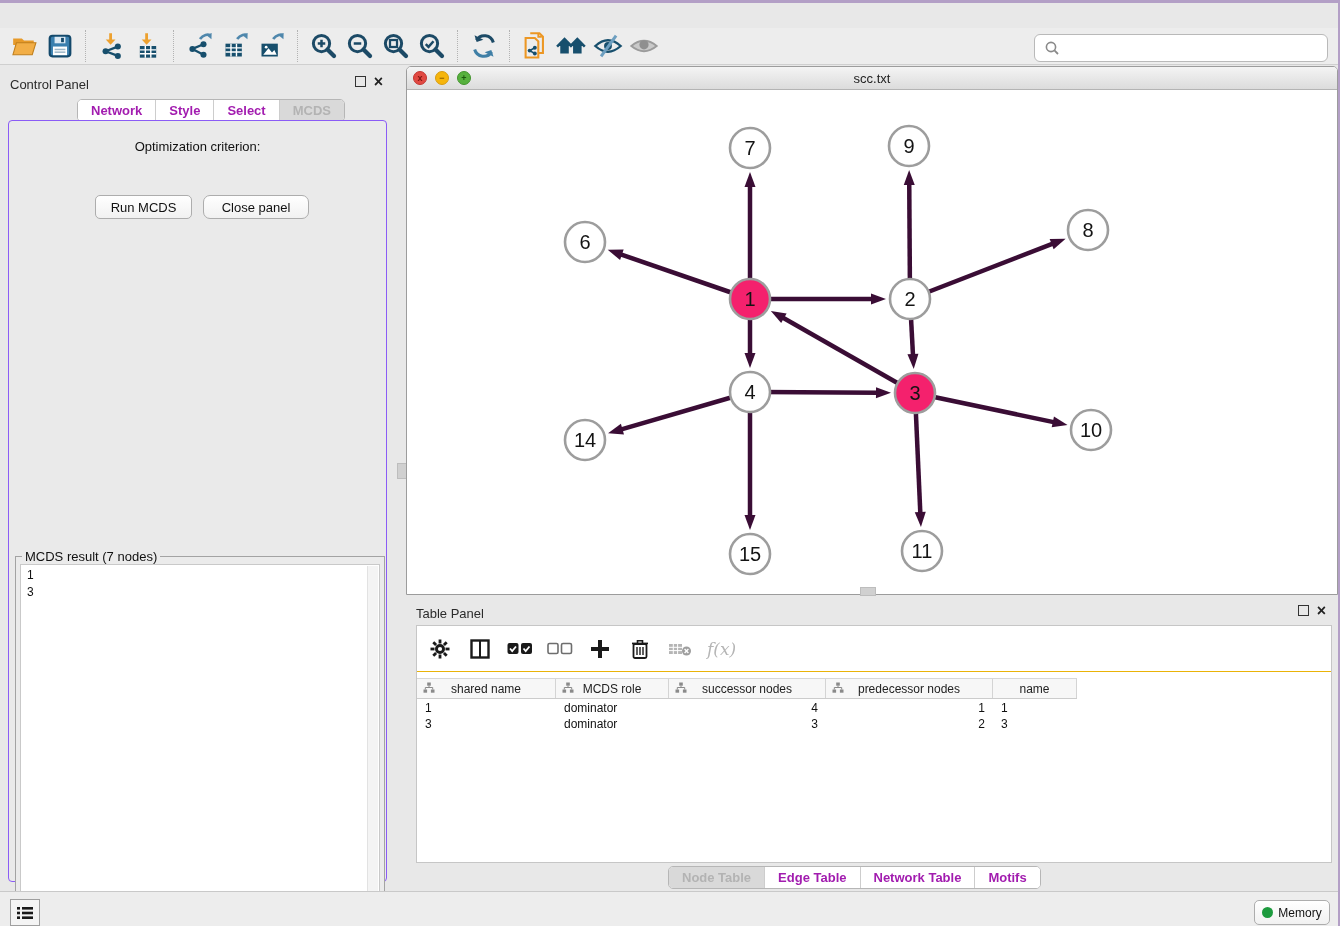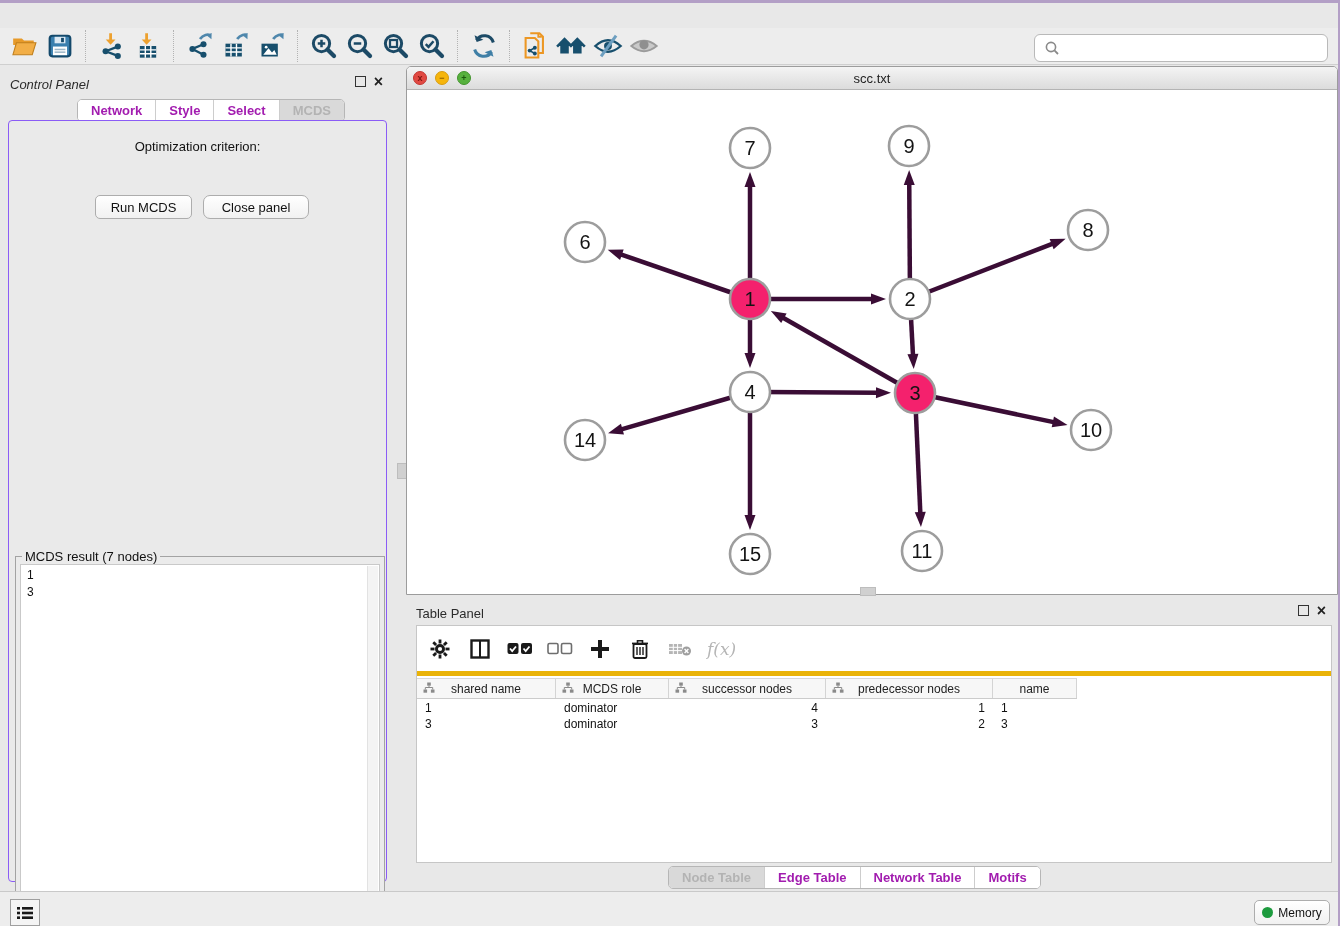--- a/index.html
+++ b/index.html
@@ -43,21 +43,21 @@
   .tl.yel{background:#f6b50c;border:1px solid #d79c12;color:#8a5b00;}
   .tl.grn{background:#57b13e;border:1px solid #43942e;color:#1c5a0e;}
   #net-title{position:absolute;left:0;width:100%;text-align:center;font-size:13px;color:#222;}
   #net-canvas{width:930px;height:504px;background:#fff;}
   
   .grip-v{left:397px;top:460px;width:8px;height:14px;background:#d0d0d0;border:1px solid #bdbdbd;}
   .grip-h{left:860px;top:584px;width:14px;height:7px;background:#d0d0d0;border:1px solid #bdbdbd;}
   
   #table-panel{left:406px;top:595px;width:932px;height:293px;}
   #tp-inner{left:10px;top:27px;width:916px;height:238px;background:#fff;border:1px solid #c6c6c6;box-sizing:border-box;}
-  #tp-toolbar{height:45px;display:flex;align-items:center;padding-left:10px;gap:14px;border-bottom:5px solid #eab308;}
+  #tp-toolbar{height:45px;display:flex;align-items:center;padding-left:10px;gap:14px;border-bottom:1px solid #eab308;}
   .tpicon{width:26px;height:26px;display:flex;align-items:center;justify-content:center;}
   #fx-label{font-family:"DejaVu Serif",serif;font-style:italic;font-size:17px;color:#b5b5b5;}
   #thead{position:absolute;left:0px;top:52px;height:19px;display:flex;background:#f7f7f7;border-top:1px solid #d7d7d7;border-bottom:1px solid #cccccc;}
   .th{position:relative;display:flex;align-items:center;border-right:1px solid #d4d4d4;box-sizing:border-box;font-size:12px;color:#222;}
   .th .lbl{flex:1;text-align:center;}
   .tr{position:absolute;left:0;display:flex;height:16px;font-size:12px;color:#111;}
   .td{box-sizing:border-box;display:flex;align-items:center;}
   .td.r{justify-content:flex-end;}
   #tp-tabs{left:262px;top:268px;}
   
@@ -208,21 +208,21 @@
   </div>
   <div id="search-wrap">
     <svg width="24" height="18" viewBox="0 0 24 18" style="margin-left:6px;">
         <circle cx="10" cy="8" r="4.6" stroke="#8a8a8a" stroke-width="1.6" fill="none"></circle>
         <path d="M13.4 11.4 17 15" stroke="#8a8a8a" stroke-width="1.8"></path>
       </svg>
     <input value="" style="">
   </div>
 
   <div id="control-panel" class="abs">
-    <div class="abs" style="left:10px;top:9px;font-style:italic;"><span class="panel-title">Control Panel</span></div>
+    <div class="abs" style="left:10px;top:9px;"><span class="panel-title">Control Panel</span></div>
     <div class="abs wctl" style="right:12px;top:10px;">
       <span class="float-ic"></span>
       <span class="close-ic">×</span>
     </div>
     <div class="abs seg" style="left:77px;top:33px;" id="cp-tabs">
       <div class="tab">Network</div>
       <div class="tab">Style</div>
       <div class="tab">Select</div>
       <div class="tab sel">MCDS</div>
     </div>

